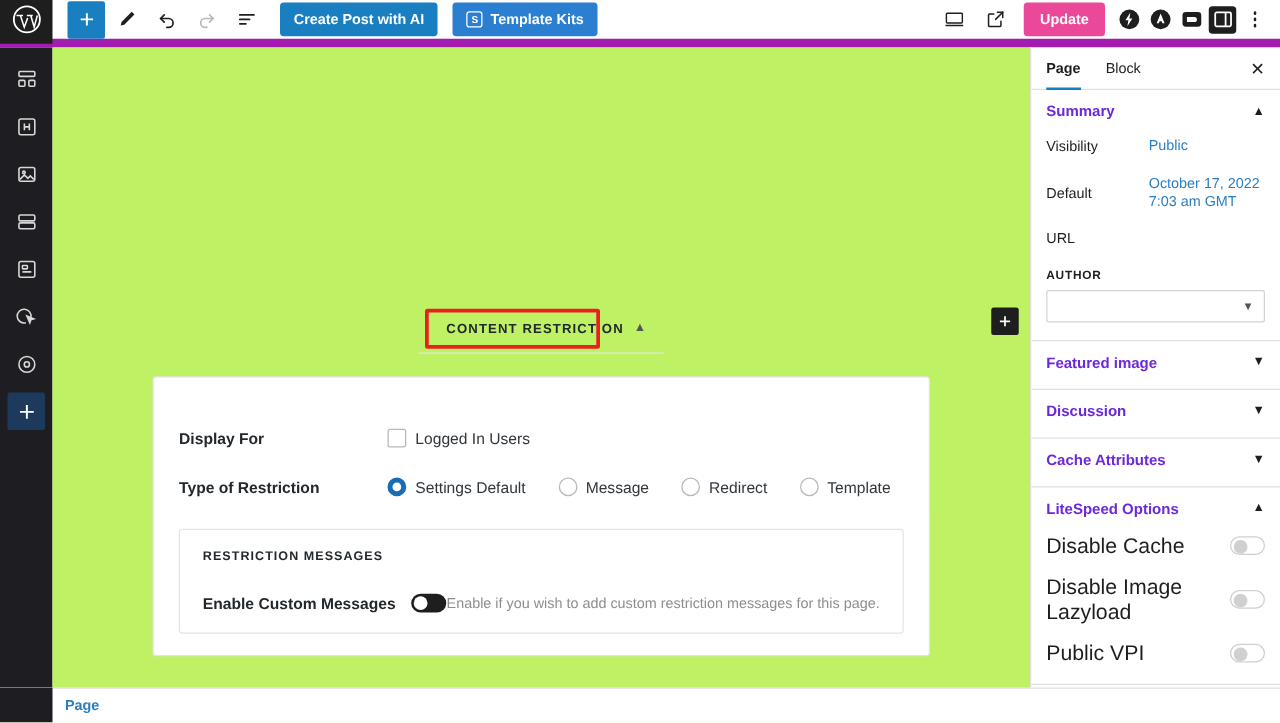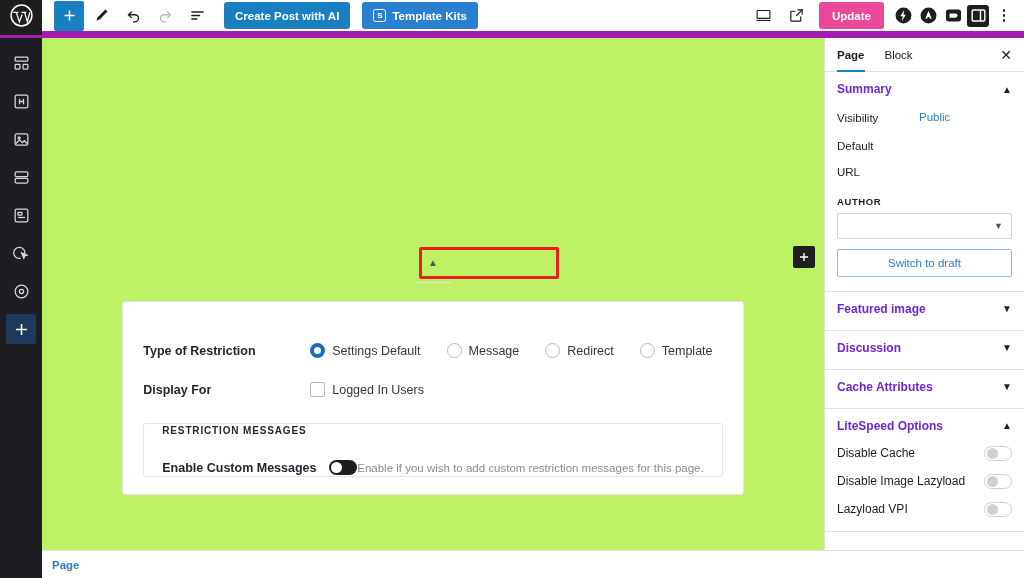--- a/index.html
+++ b/index.html
@@ -105,21 +105,21 @@
   .sec-label { font-size: 10px; font-weight: bold; letter-spacing: 0.85px; color: #23282d; }
   .row { display: flex; align-items: center; margin-top: 24px; }
   .row-label { font-size: 12.5px; font-weight: bold; color: #23282d; width: 167px; flex: 0 0 167px; }
   .opts { display: flex; align-items: center; gap: 26px; }
   .opt { display: flex; align-items: center; gap: 7px; cursor: pointer; }
   .radio { width: 15px; height: 15px; border-radius: 50%; border: 1.6px solid #b4b9be; background: #fff; flex: 0 0 15px; }
   .radio.on { border: 4.5px solid #1a6cb5; background: #fff; }
   .opt-txt { font-size: 12.5px; color: #32373c; }
   .cbox { width: 15px; height: 15px; border: 1.6px solid #b4b9be; background: #fff; border-radius: 2px; flex: 0 0 15px; }
 
-  .sub-card { margin-top: 26px; border: 1px solid #e2e4e7; border-radius: 3px; padding: 1px 18px; }
+  .sub-card { margin-top: 26px; border: 1px solid #e2e4e7; border-radius: 3px; padding: 16px 18px; }
   .toggle { width: 28px; height: 15px; border-radius: 8px; background: #1e1e1e; position: relative; cursor: pointer; flex: 0 0 28px; }
   .toggle i { position: absolute; left: 2px; top: 2px; width: 11px; height: 11px; border-radius: 50%; background: #fff; }
   .toggle.off { background: #fff; border: 1.4px solid #cfcfcf; }
   .toggle.off i { background: #d0d0d0; left: 1.5px; top: 1.5px; }
   .hint { font-size: 11.5px; color: #8d8d8d; }
 
   
   .side {
     width: 200px; flex: 0 0 200px; background: #fff; border-left: 1px solid #e0e0e0;
     display: flex; flex-direction: column; overflow: hidden;
@@ -140,21 +140,21 @@
     margin-top: 6px; height: 26px; border: 1px solid #d2d2d2; border-radius: 2px;
     display: flex; align-items: center; padding: 0 8px; cursor: pointer;
   }
   .select span { margin-left: auto; font-size: 9px; color: #555; }
   .draft-btn {
     margin-top: 10px; height: 28px; border: 1px solid #94b9d6; border-radius: 2px;
     display: flex; align-items: center; justify-content: center; color: #2a7fc1;
     font-size: 11.5px; cursor: pointer;
   }
   .ls-row { display: flex; align-items: center; margin-top: 13px; }
-  .ls-key { font-size: 12px; color: #1e1e1e; }
+  .ls-key { font-size: 17px; color: #1e1e1e; }
   .ls-tog { margin-left: auto; }
 
   
   .footer {
     height: 28px; flex: 0 0 28px; background: #fff; border-top: 1px solid #e0e0e0;
     display: flex; align-items: center; padding-left: 52px;
   }
   .crumb { font-size: 11.5px; color: #2a7fc1; font-weight: bold; cursor: pointer; }
   .footer-rail { position: absolute; left: 0; bottom: 0; width: 42px; height: 28px; background: #1e1e22; }
 </style>
@@ -376,26 +376,35 @@
         <div class="cta">GET IN TOUCH</div>
       </div>
 
       <div class="appender">
         <svg viewBox="0 0 24 24" fill="none" stroke="currentColor" stroke-width="2.4">
             <path d="M12 5v14M5 12h14"></path>
           </svg>
       </div>
 
       <div class="cr-head">
+        <div class="cr-title">CONTENT RESTRICTION</div>
         <div class="cr-hl"></div>
         <div class="cr-caret">▲</div>
       </div>
 
       <div class="cr-body">
         <div class="card">
+
+          <div class="row">
+            <div class="row-label">Display For</div>
+            <div class="opt">
+              <span class="cbox"></span>
+              <span class="opt-txt">Logged In Users</span>
+            </div>
+          </div>
 
           <div class="row">
             <div class="row-label">Type of Restriction</div>
             <div class="opts">
               <div class="opt">
                 <span class="radio on"></span>
                 <span class="opt-txt">Settings Default</span>
               </div>
               <div class="opt">
                 <span class="radio"></span>
@@ -405,28 +414,20 @@
                 <span class="radio"></span>
                 <span class="opt-txt">Redirect</span>
               </div>
               <div class="opt">
                 <span class="radio"></span>
                 <span class="opt-txt">Template</span>
               </div>
             </div>
           </div>
 
-          <div class="row">
-            <div class="row-label">Display For</div>
-            <div class="opt">
-              <span class="cbox"></span>
-              <span class="opt-txt">Logged In Users</span>
-            </div>
-          </div>
-
           <div class="sub-card">
             <div class="sec-label">RESTRICTION MESSAGES</div>
             <div class="row">
               <div class="row-label">Enable Custom Messages</div>
               <div class="toggle">
                   <i></i>
                 </div>
               <div class="hint">Enable if you wish to add custom restriction messages for this page.</div>
             </div>
           </div>
@@ -445,31 +446,31 @@
         <div class="panel-head">
           <div class="panel-title">Summary</div>
           <div class="panel-car">▲</div>
         </div>
         <div class="srow">
           <div class="skey">Visibility</div>
           <div class="sval">Public</div>
         </div>
         <div class="srow">
           <div class="skey">Default</div>
+          <div class="sval">October 17, 2022 7:03 am GMT</div>
         </div>
         <div class="srow">
           <div class="skey">URL</div>
           <div class="sval"></div>
         </div>
         <div class="author-lbl">AUTHOR</div>
         <div class="select">
           <span style="margin:0;font-size:11.5px;color:#1e1e1e"></span>
           <span>▼</span>
         </div>
-        <div class="draft-btn">Switch to draft</div>
       </div>
 
       <div class="panel">
         <div class="panel-head">
           <div class="panel-title">Featured image</div>
           <div class="panel-car">▼</div>
         </div>
       </div>
       <div class="panel">
         <div class="panel-head">
@@ -495,21 +496,21 @@
               <i></i>
             </div>
         </div>
         <div class="ls-row">
           <div class="ls-key">Disable Image Lazyload</div>
           <div class="toggle off ls-tog">
               <i></i>
             </div>
         </div>
         <div class="ls-row">
-          <div class="ls-key">Lazyload VPI</div>
+          <div class="ls-key">Public VPI</div>
           <div class="toggle off ls-tog">
               <i></i>
             </div>
         </div>
 
       </div>
     </div>
   </div>
 
   <div class="footer">

